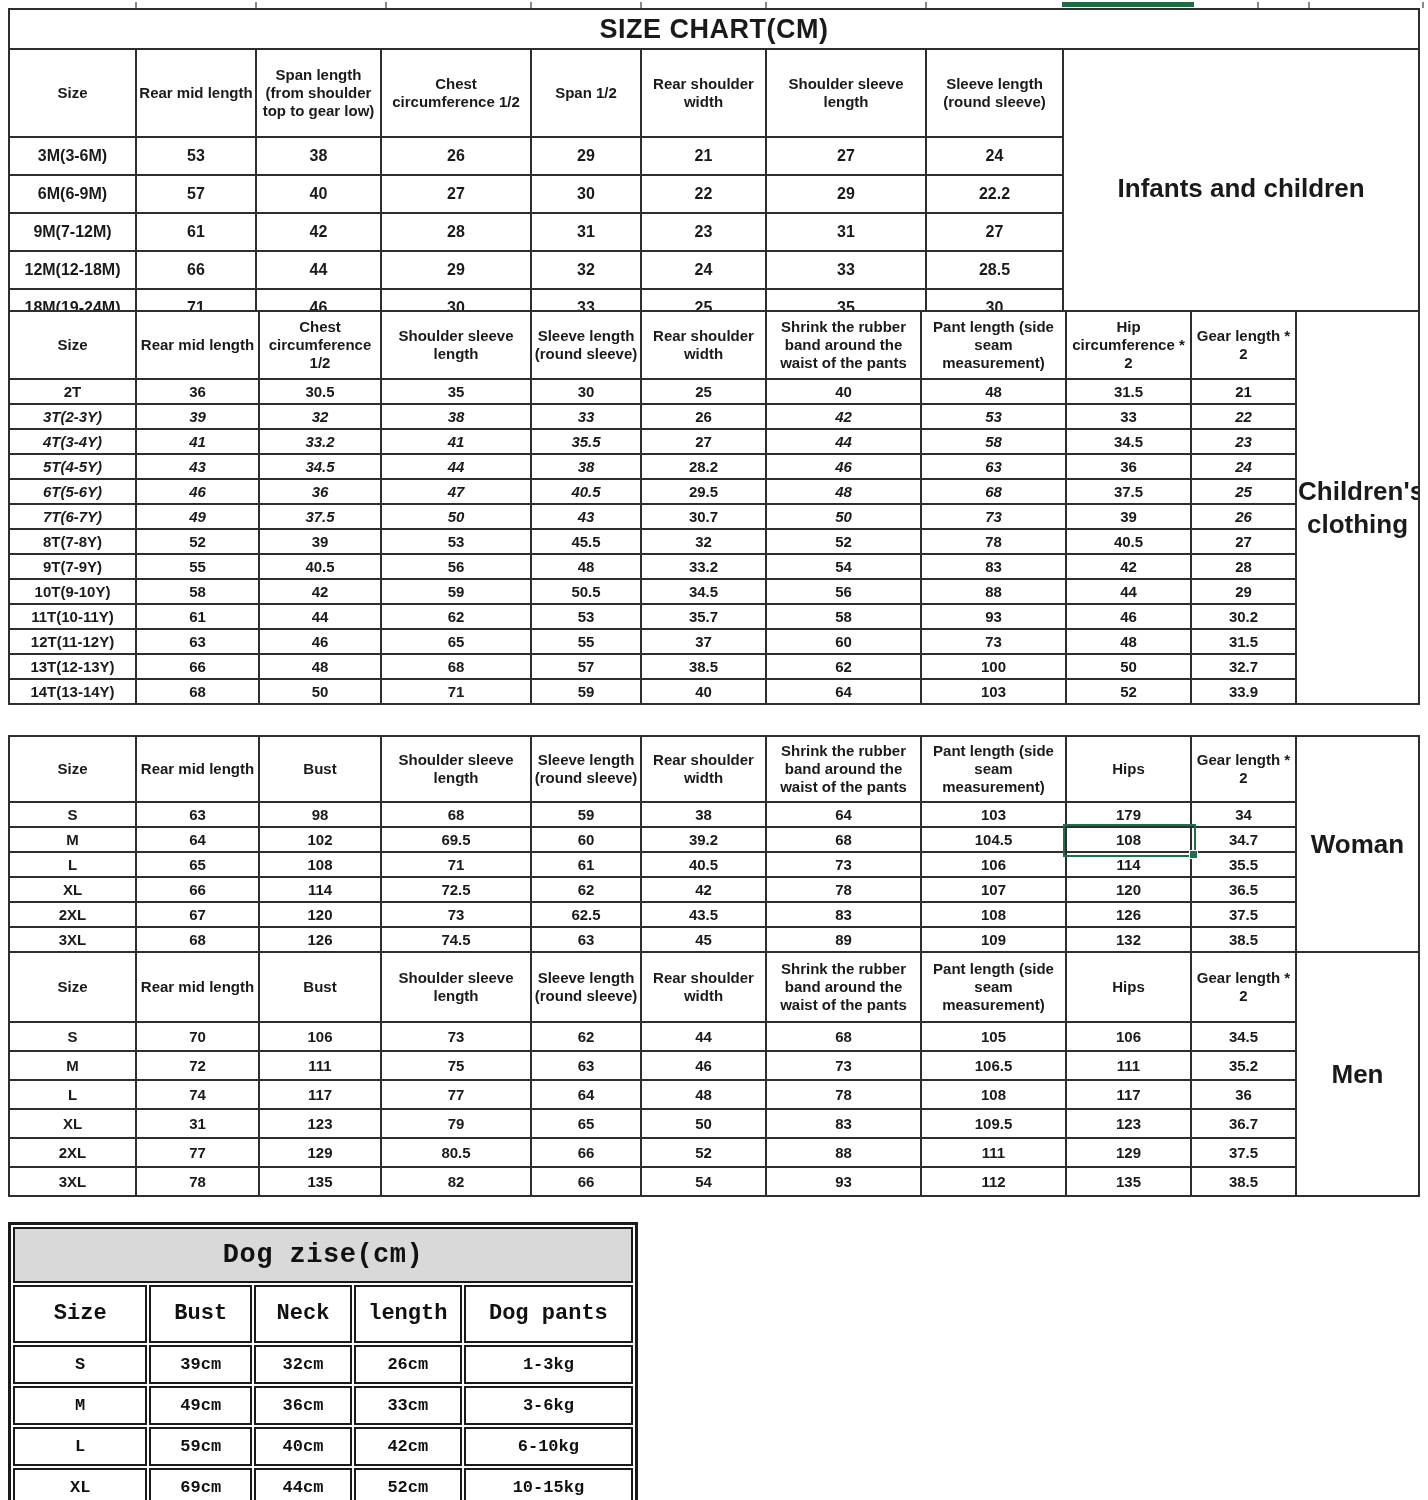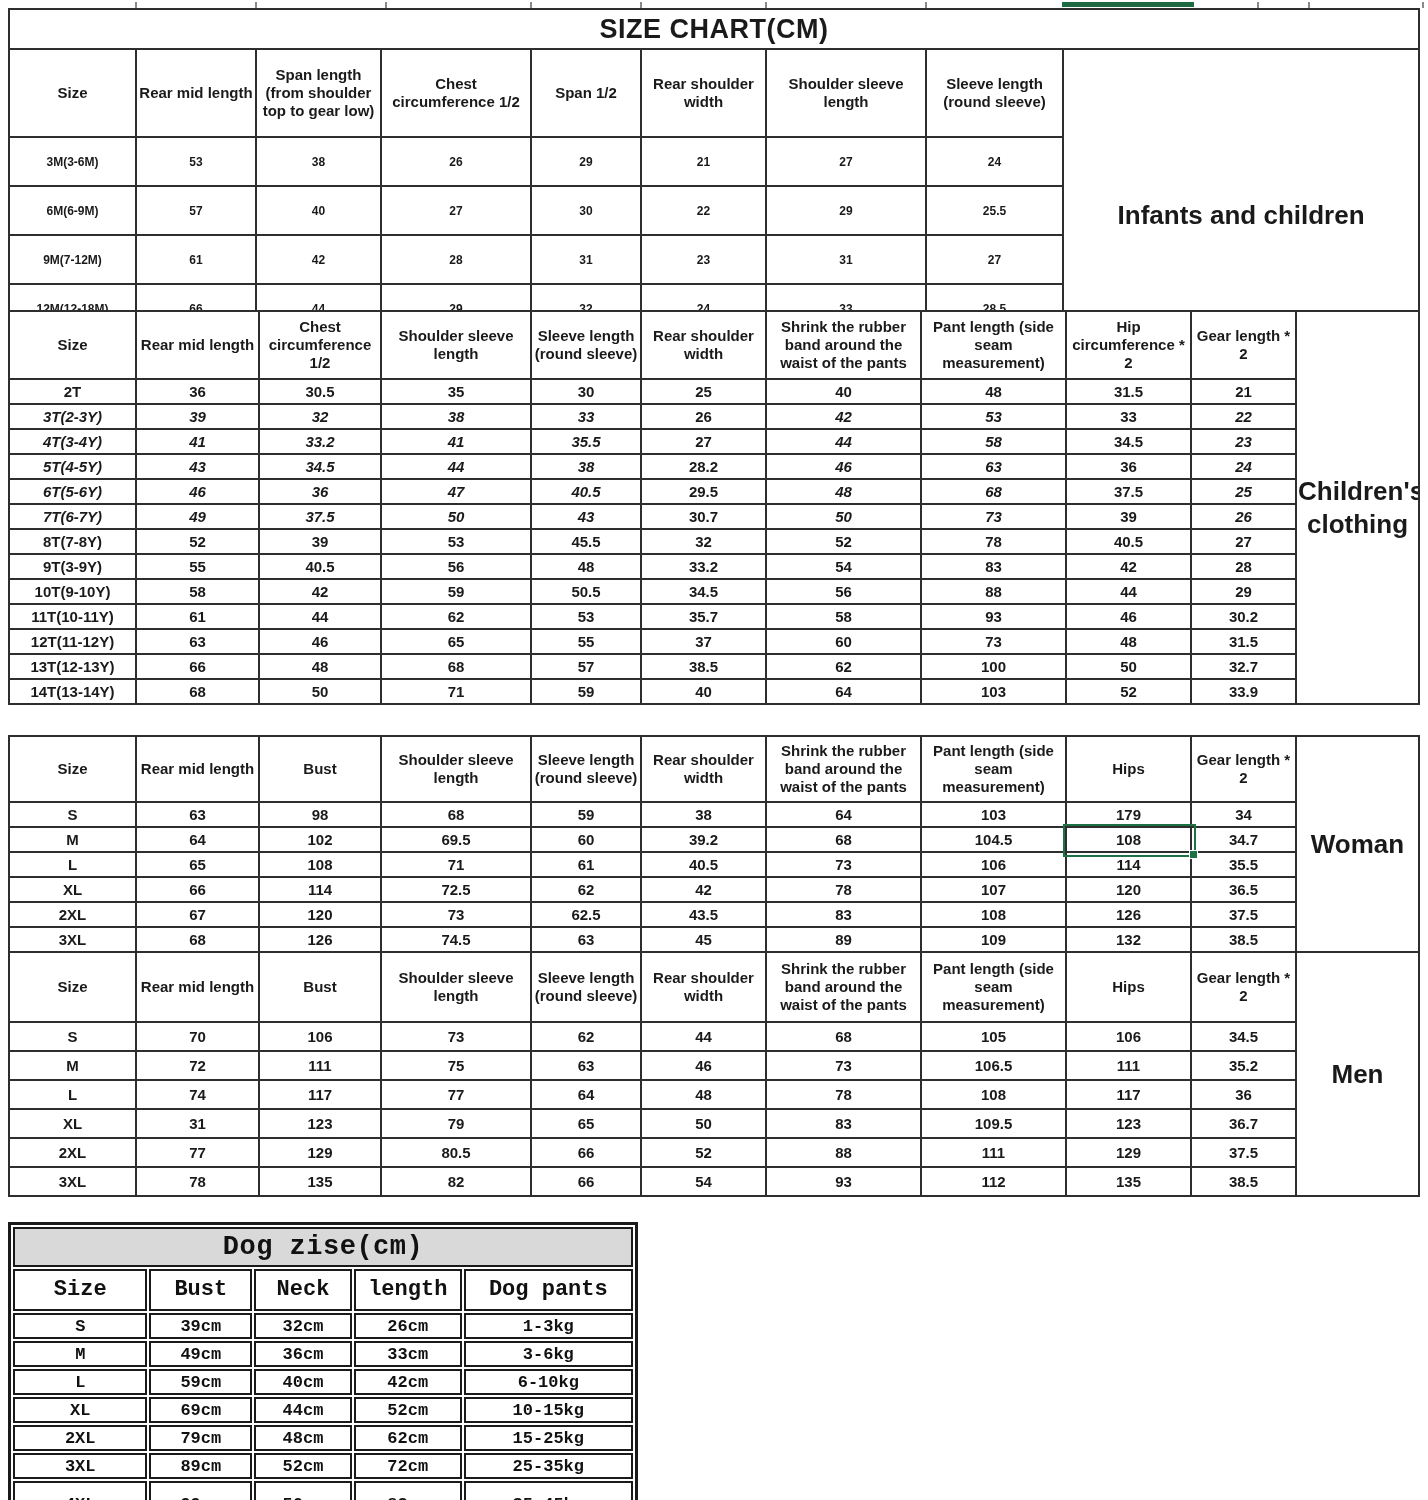--- a/index.html
+++ b/index.html
@@ -15,21 +15,21 @@
              background:#fff;}
   .grid td,.grid th{border:2px solid #2e2e2e;text-align:center;vertical-align:middle;
              font-weight:bold;padding:0 1px;overflow:hidden;color:#1a1a1a;}
   .title-row td{font-size:27px;letter-spacing:.5px;margin-left:20px;}
   .head-row th{font-size:15px;line-height:1.22;font-weight:bold;}
   .label-cell{color:#c00000;font-size:26px;line-height:1.25;font-weight:bold;}
 
   .t1{top:8px;width:1410px;}
   .t1 .title-row{height:40px;}
   .t1 .head-row{height:88px;}
-  .t1 .data-row{height:49px;font-size:12px;}
+  .t1 .data-row{height:38px;font-size:16px;}
 
   .t2{top:310px;width:1410px;}
   .t2 .head-row{height:68px;}
   .t2 .data-row{height:25px;font-size:15px;}
 
   .t3{top:735px;width:1410px;}
   .t3 .head-row{height:66px;}
   .t3 .data-row{height:25px;font-size:15px;}
 
   .t4{top:951px;width:1410px;}
@@ -39,21 +39,21 @@
   .c-black{color:#1a1a1a;}
   .c-blue{color:#2e75b6;font-style:italic;}
   .c-navy{color:#1f3864;}
   .c-red{color:#c00000;}
 
   
   table.dog{position:absolute;left:8px;top:1222px;width:630px;
             border-collapse:separate;border-spacing:2px;border:3px solid #1a1a1a;
             font-family:"Liberation Mono", monospace;background:#fff;}
   .dog td,.dog th{border:2px solid #1a1a1a;text-align:center;vertical-align:middle;
-            font-weight:bold;padding:0;color:#111;}
+            font-weight:bold;padding:8px;color:#111;}
   .dog .title-row td{background:#d9d9d9;font-size:27px;height:36px;}
   .dog .head-row th{font-size:22px;height:38px;}
   .dog .data-row{height:26px;font-size:17px;}
   .dog tr:last-child{height:46px;}
 
   
   .sel-box{position:absolute;left:1063px;top:824px;width:129px;height:29px;
            border:2px solid #1e7145;}
   .sel-handle{position:absolute;right:-4px;bottom:-4px;width:7px;height:7px;
            background:#1e7145;border:1px solid #fff;}
@@ -113,21 +113,21 @@
           <td class="c-black">24</td>
         </tr>
         <tr class="data-row">
           <td class="c-black">6M(6-9M)</td>
           <td class="c-black">57</td>
           <td class="c-black">40</td>
           <td class="c-black">27</td>
           <td class="c-black">30</td>
           <td class="c-black">22</td>
           <td class="c-black">29</td>
-          <td class="c-black">25.5</td>
+          <td class="c-black">22.2</td>
         </tr>
         <tr class="data-row">
           <td class="c-black">9M(7-12M)</td>
           <td class="c-black">61</td>
           <td class="c-black">42</td>
           <td class="c-black">28</td>
           <td class="c-black">31</td>
           <td class="c-black">23</td>
           <td class="c-black">31</td>
           <td class="c-black">27</td>
@@ -261,21 +261,21 @@
           <td class="c-navy">39</td>
           <td class="c-navy">53</td>
           <td class="c-navy">45.5</td>
           <td class="c-black">32</td>
           <td class="c-navy">52</td>
           <td class="c-navy">78</td>
           <td class="c-black">40.5</td>
           <td class="c-navy">27</td>
         </tr>
         <tr class="data-row">
-          <td class="c-navy">9T(3-9Y)</td>
+          <td class="c-navy">9T(7-9Y)</td>
           <td class="c-navy">55</td>
           <td class="c-navy">40.5</td>
           <td class="c-navy">56</td>
           <td class="c-navy">48</td>
           <td class="c-black">33.2</td>
           <td class="c-navy">54</td>
           <td class="c-navy">83</td>
           <td class="c-black">42</td>
           <td class="c-navy">28</td>
         </tr>

